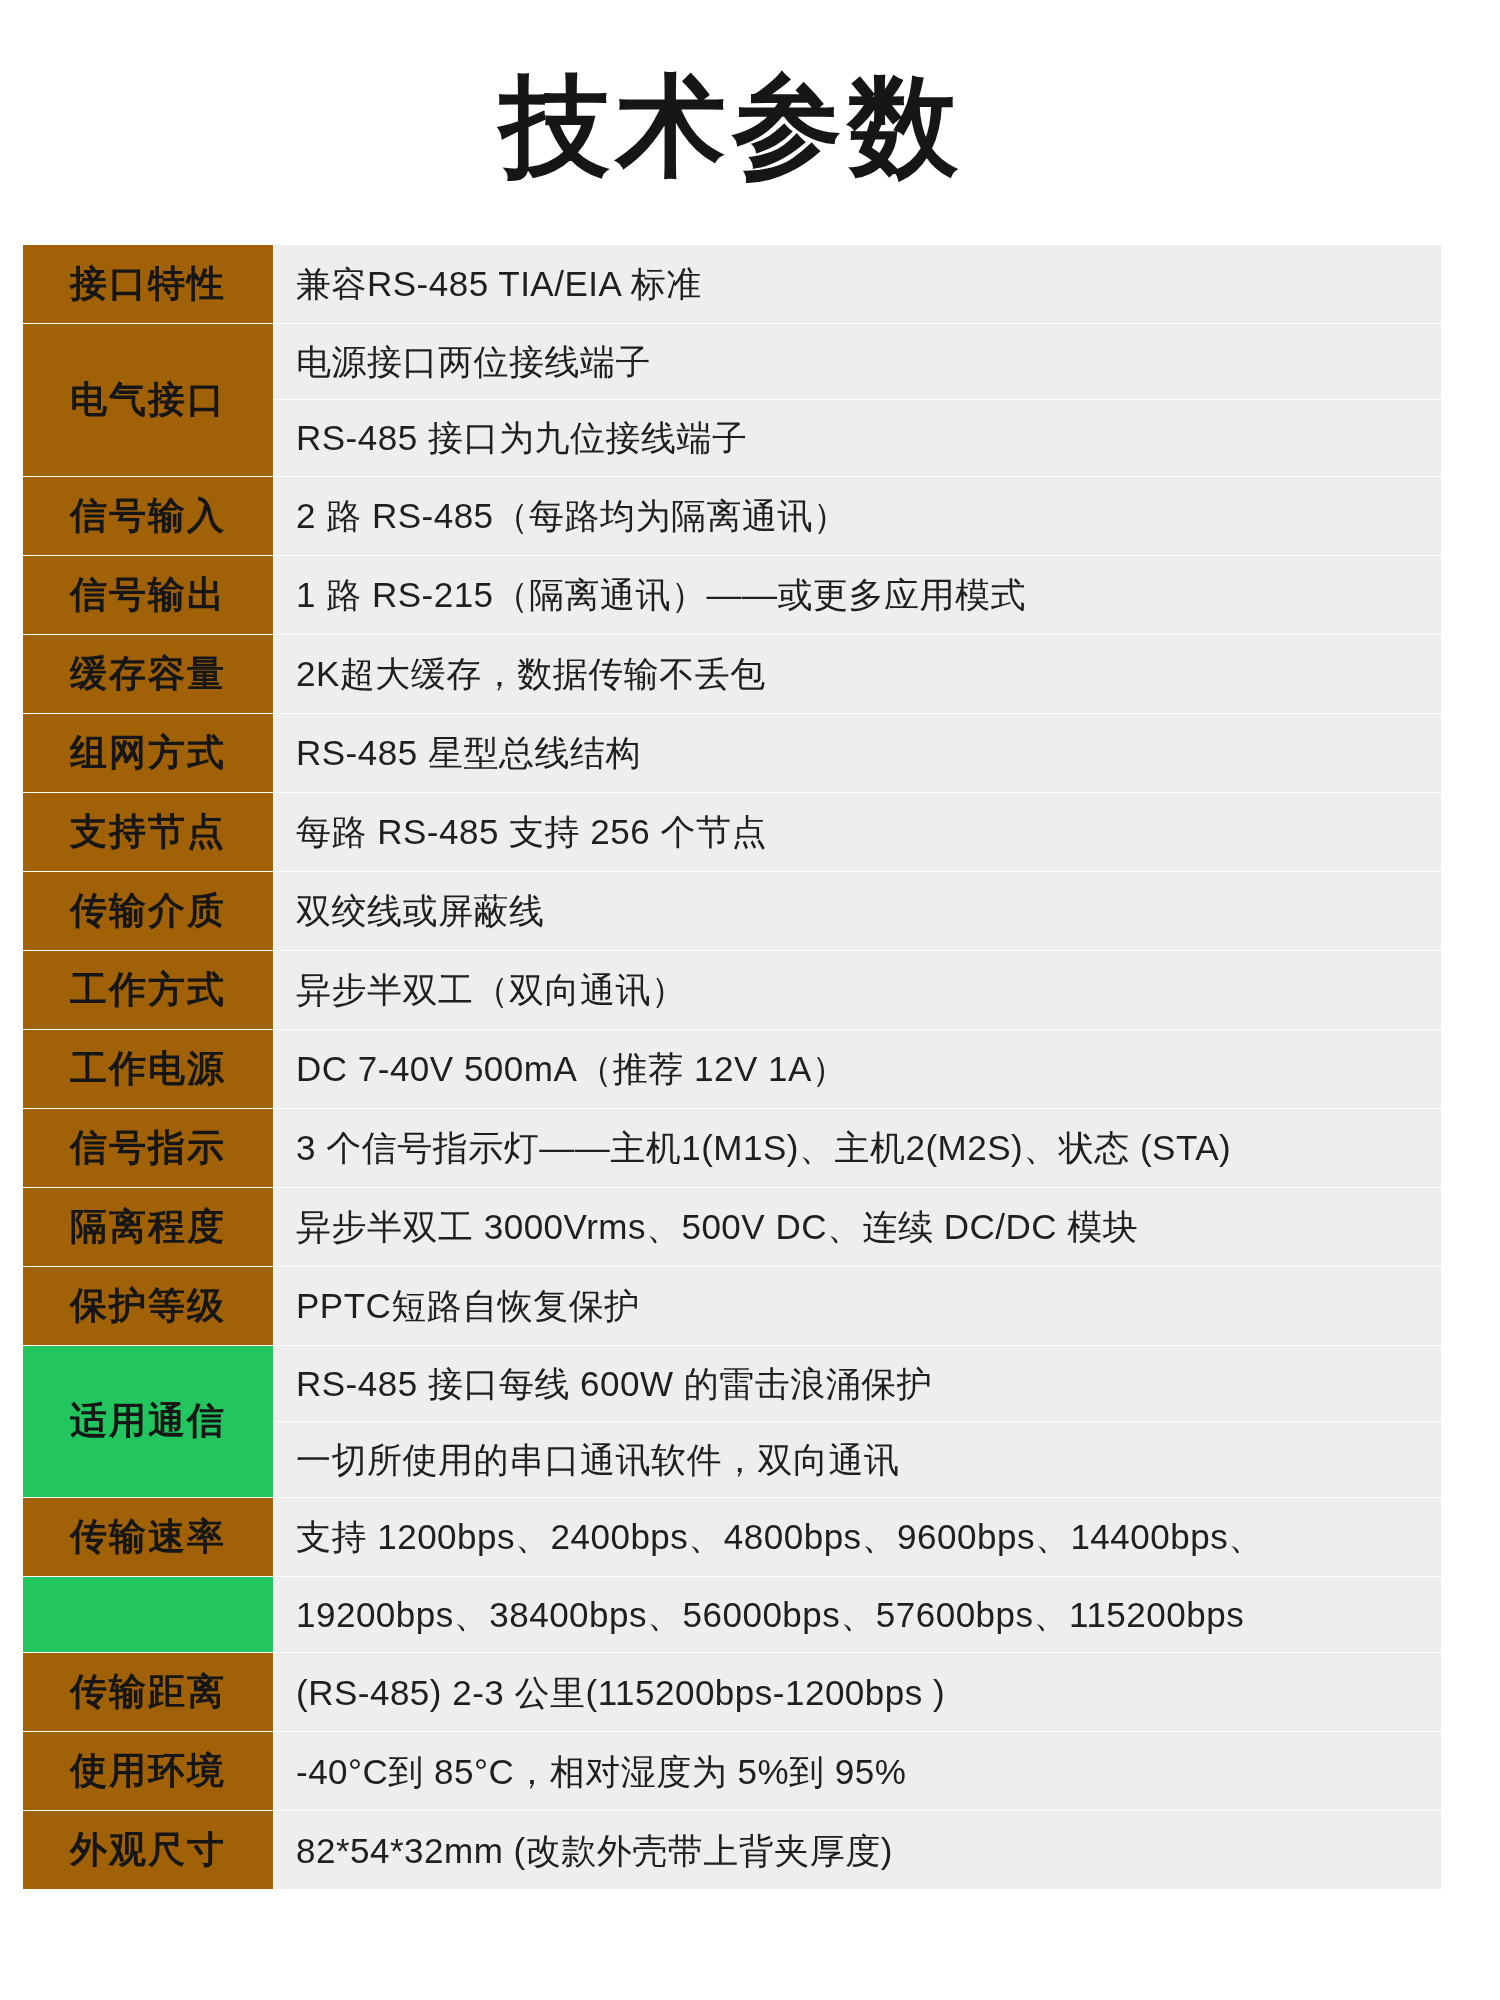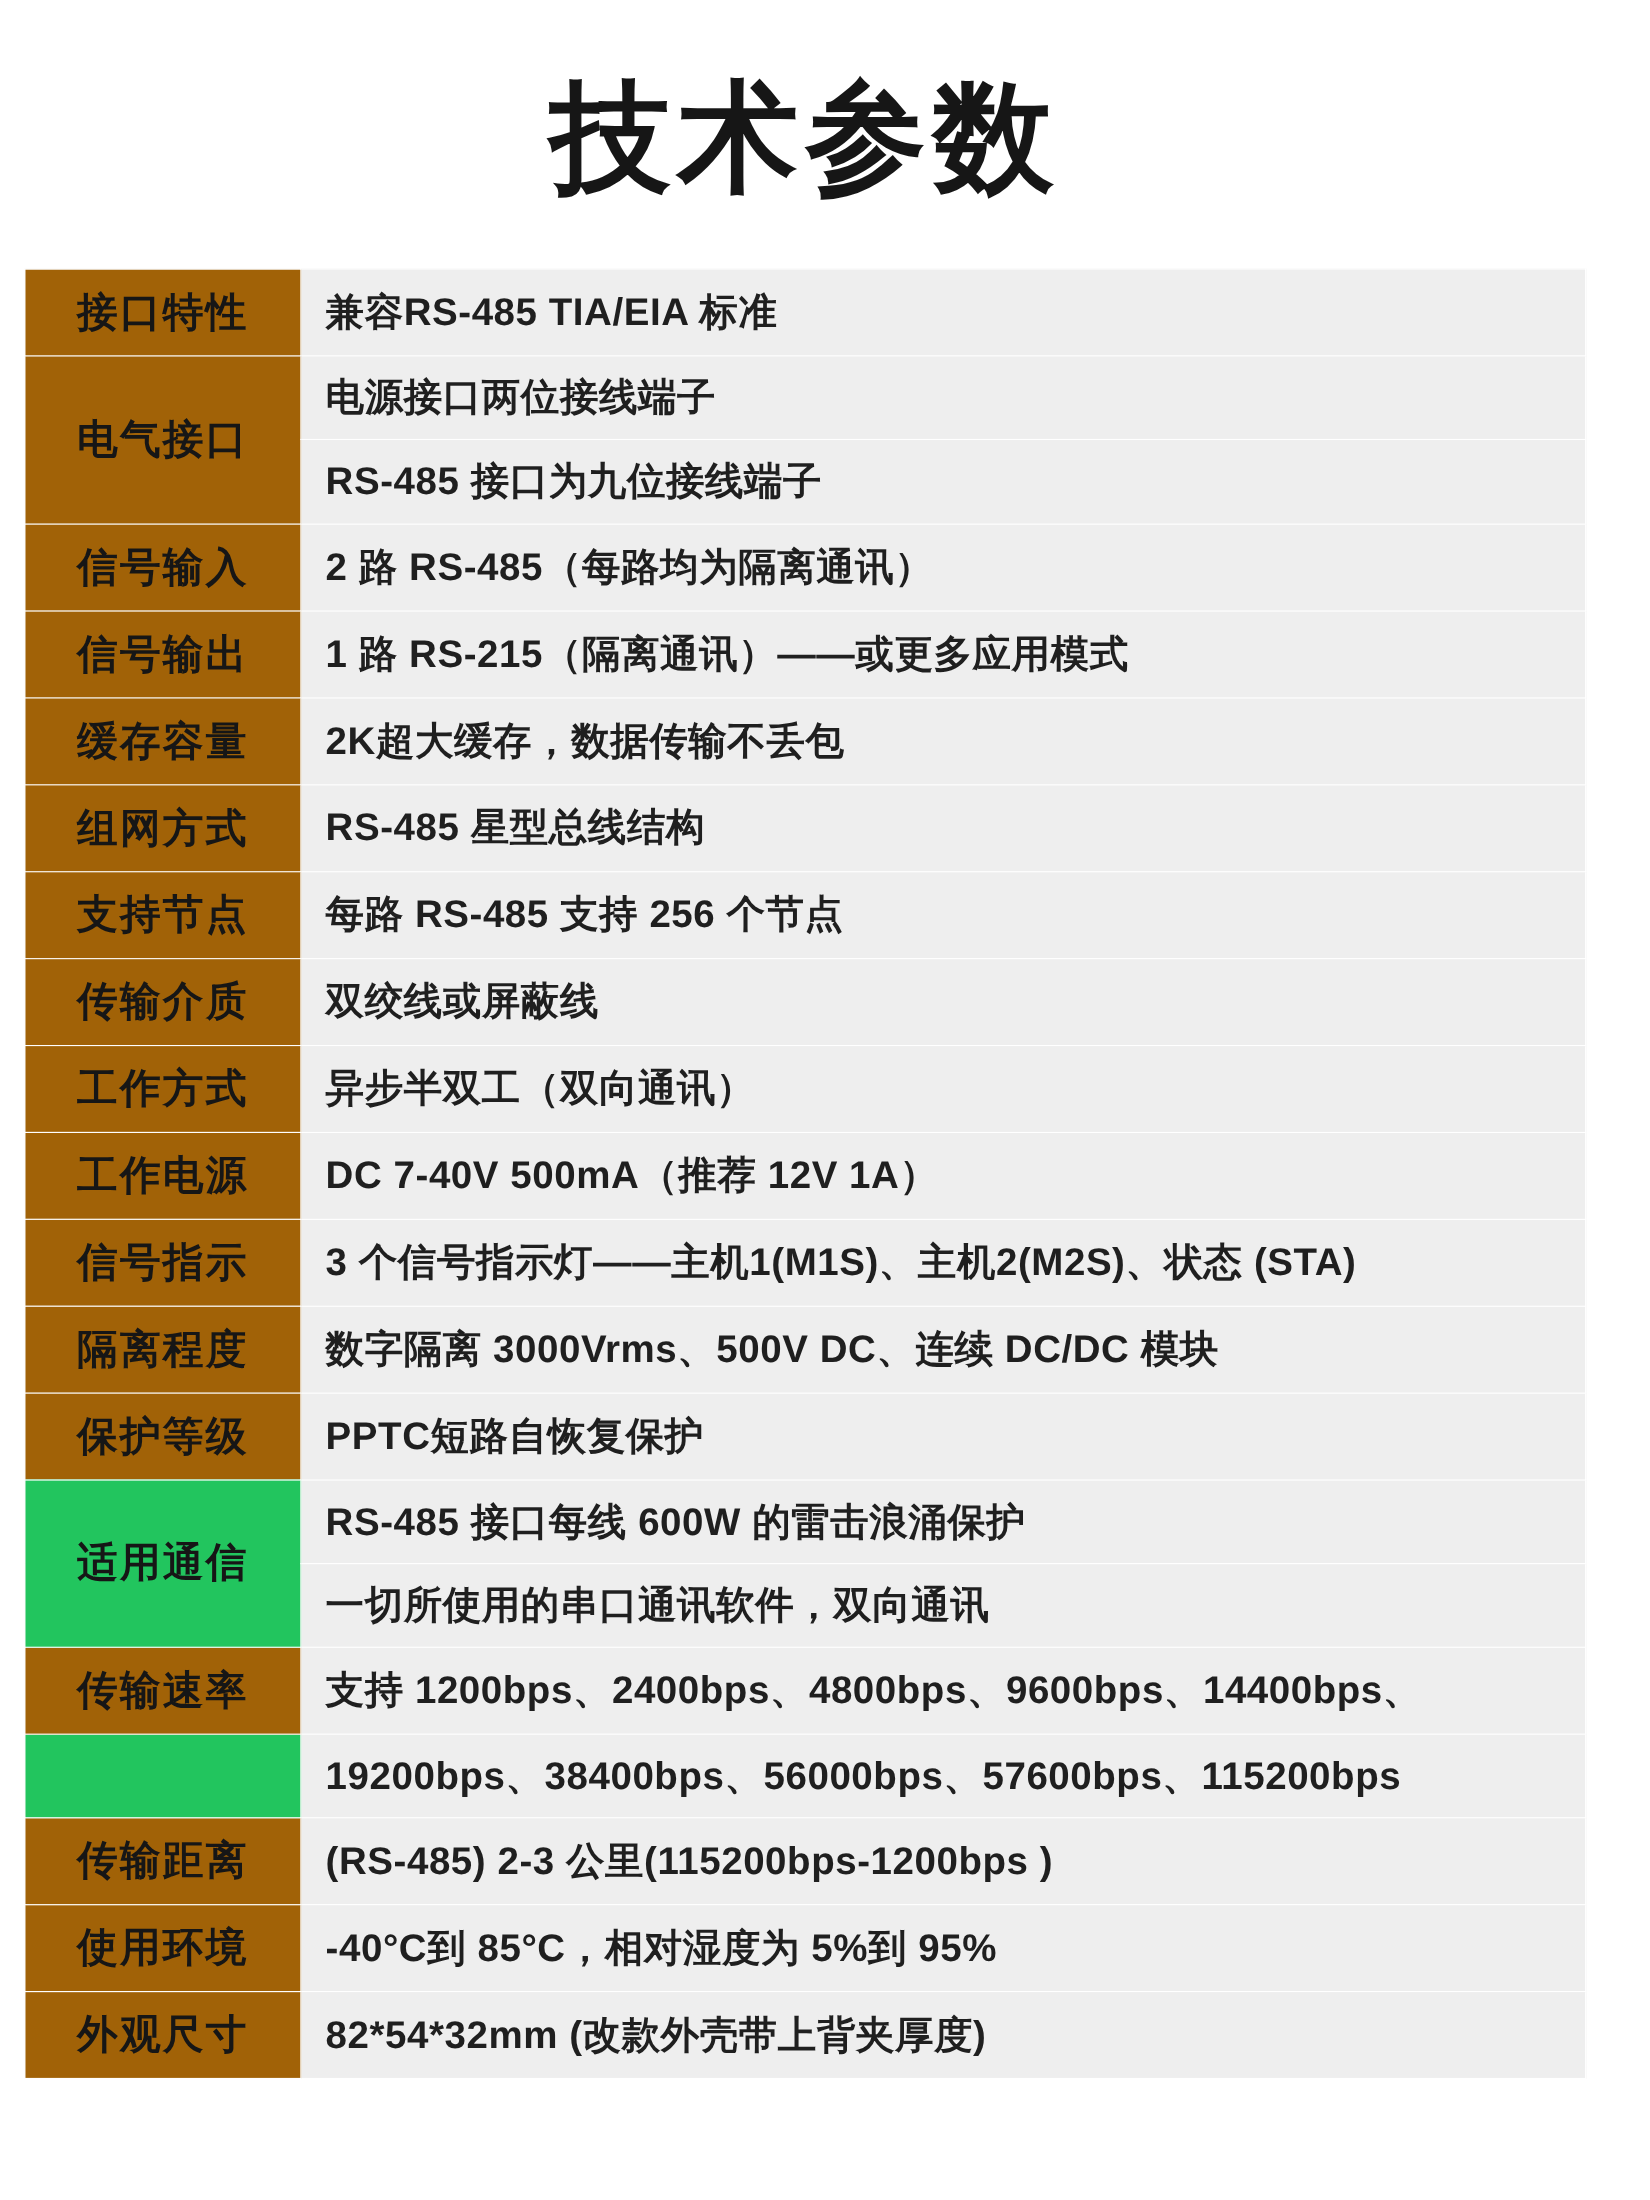--- a/index.html
+++ b/index.html
@@ -34,21 +34,20 @@
     margin: 0 auto;
     border-collapse: collapse;
     table-layout: fixed;
     background: #efefef;
   }
   .spec-table td {
     border: 1px solid #ffffff;
     padding: 0;
     vertical-align: middle;
     background: #eeeeee;
-    font-weight: bold;
   }
   .spec-table td.label {
     width: 238px;
     text-align: center;
     font-weight: 700;
     font-size: 37px;
     letter-spacing: 2px;
     color: #161616;
     padding: 14px 6px;
     background: #a16207;
@@ -118,21 +117,21 @@
       <tr>
         <td class="label">工作电源</td>
         <td class="value">DC 7-40V 500mA（推荐 12V 1A）</td>
       </tr>
       <tr>
         <td class="label">信号指示</td>
         <td class="value">3 个信号指示灯——主机1(M1S)、主机2(M2S)、状态 (STA)</td>
       </tr>
       <tr>
         <td class="label">隔离程度</td>
-        <td class="value">数字隔离 3000Vrms、500V DC、连续 DC/DC 模块</td>
+        <td class="value">异步半双工 3000Vrms、500V DC、连续 DC/DC 模块</td>
       </tr>
       <tr>
         <td class="label">保护等级</td>
         <td class="value">PPTC短路自恢复保护</td>
       </tr>
 
       <tr>
         <td class="label empty" rowspan="2">适用通信</td>
         <td class="value">RS-485 接口每线 600W 的雷击浪涌保护</td>
       </tr>

